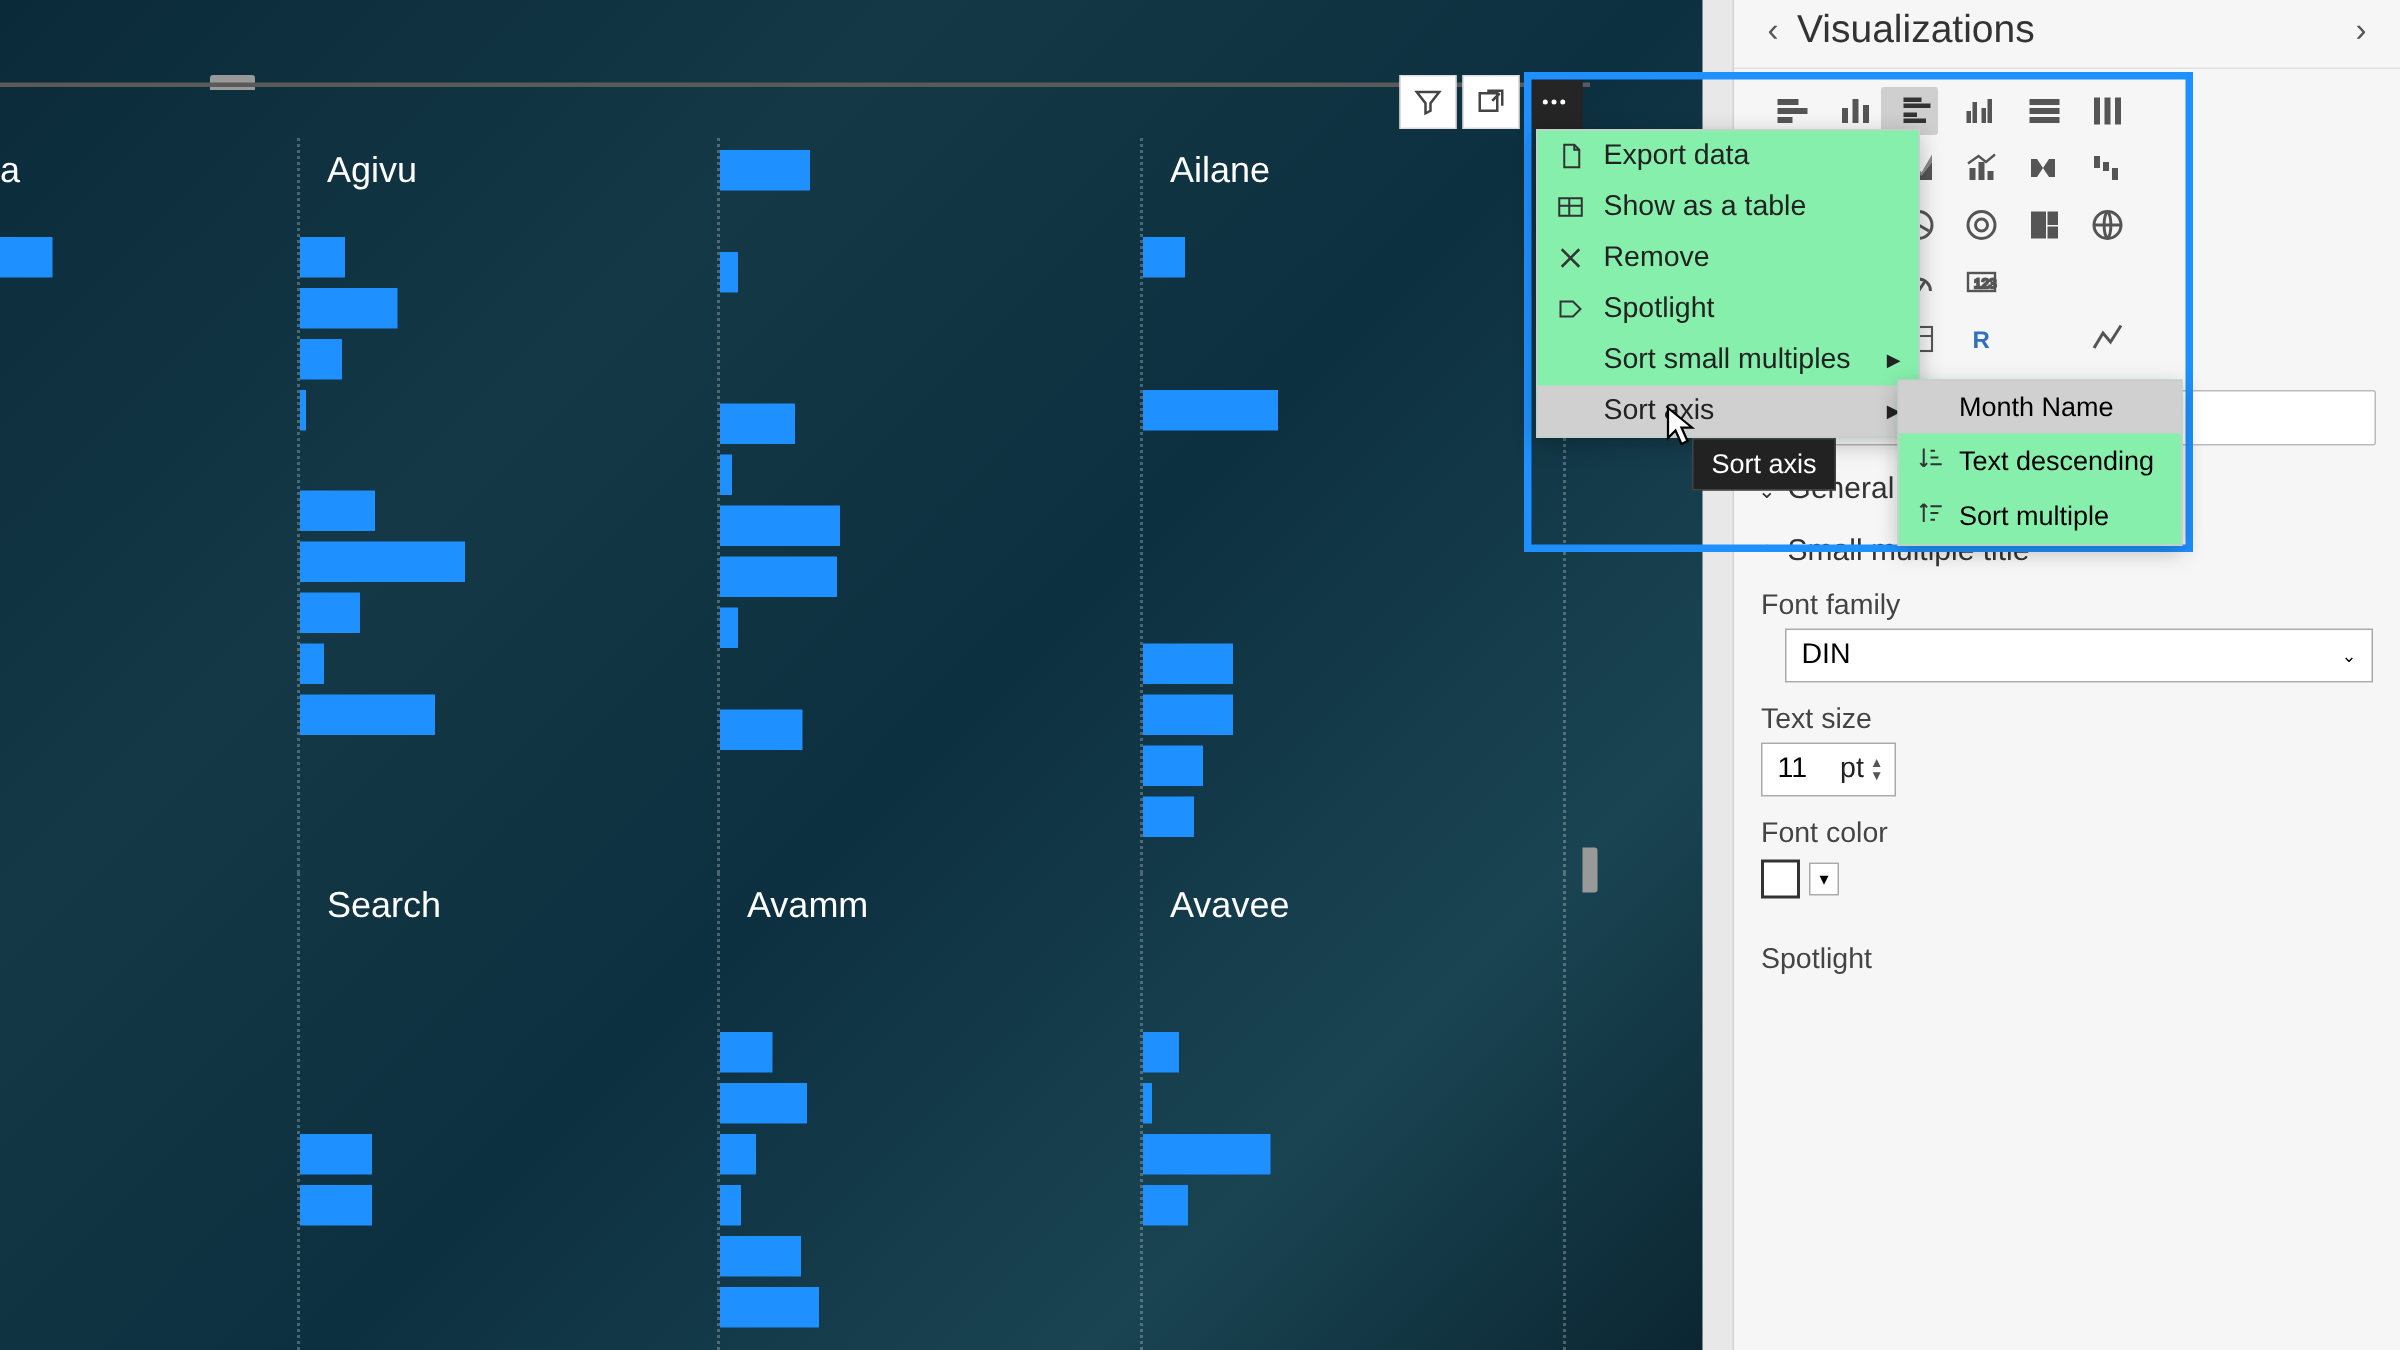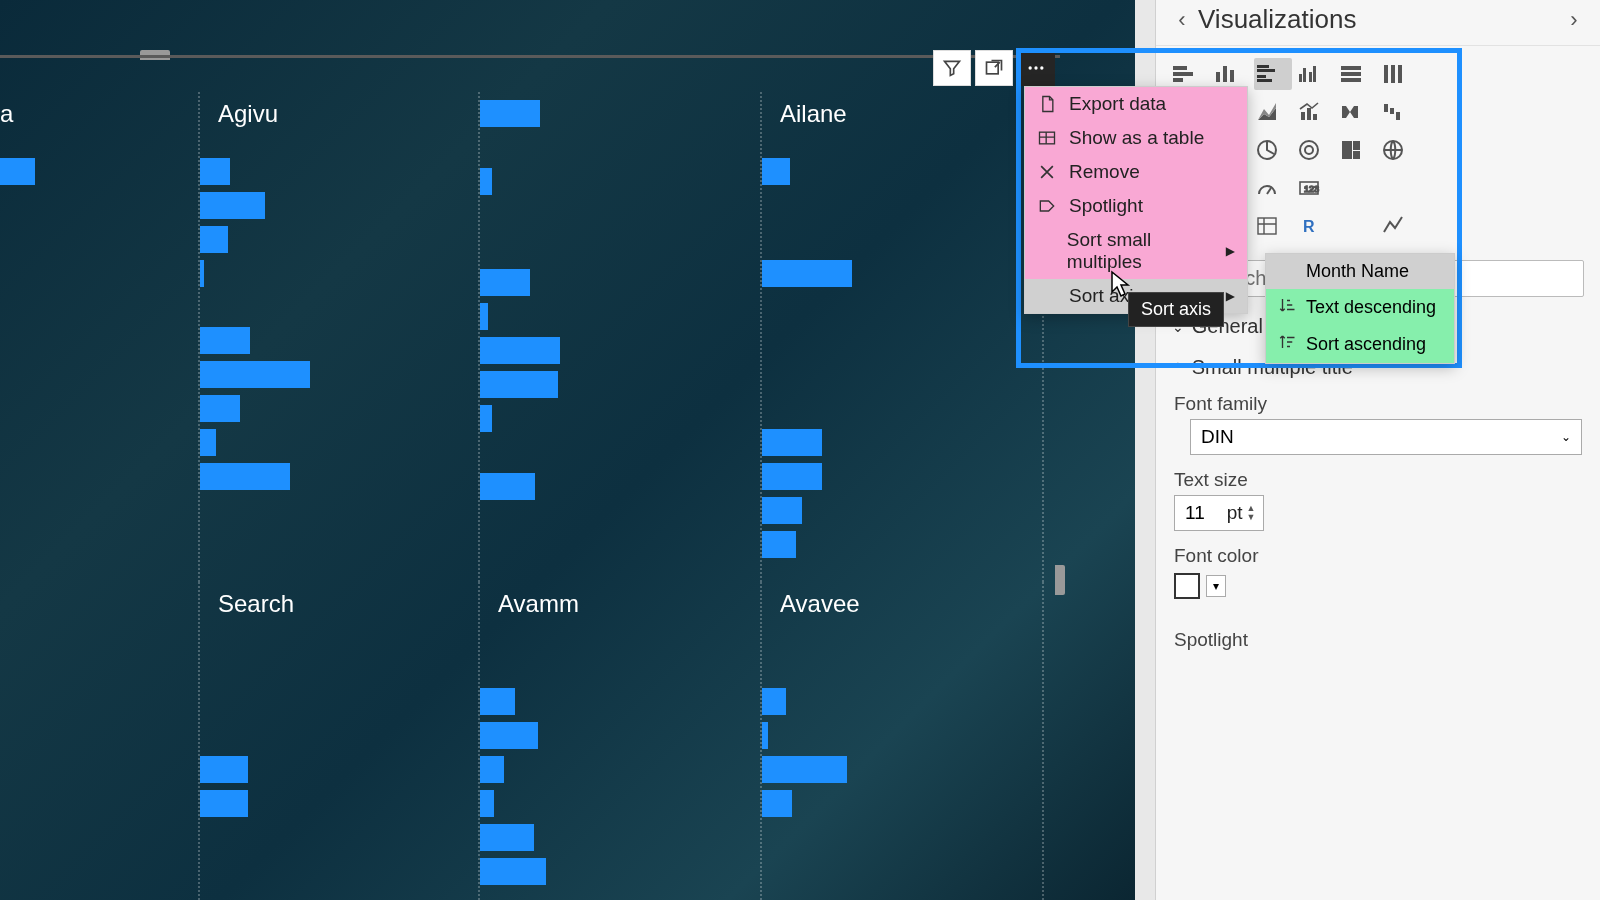--- a/index.html
+++ b/index.html
@@ -40,22 +40,22 @@
 .cell-title {
   color: #ffffff; font-size: 24px; font-weight: 400; margin-bottom: 30px;
   padding-left: 18px;
 }
 .first-col .cell-title { padding-left: 0; color:#fff; }
 .bars { display: flex; flex-direction: column; gap: 7px; }
 .bar { height: 27px; background: #1e90ff; }
 
 
 .ctx-menu {
-  position: absolute; left: 1024px; top: 86px; width: 224px;
-  background: #f9a8d4; border: 1px solid #ccc; box-shadow: 0 4px 14px rgba(0,0,0,0.25);
+  position: absolute; left: 1024px; top: 86px; width: 256px;
+  background: #86efac; border: 1px solid #ccc; box-shadow: 0 4px 14px rgba(0,0,0,0.25);
   z-index: 30;
 }
 .ctx-item {
   display: flex; align-items: center; gap: 12px;
   padding: 6px 12px; font-size: 19px; color: #222; cursor: pointer;
 }
 .ctx-item:hover, .ctx-item.hover { background: #d0d0d0; }
 .ctx-item .arrow { margin-left: auto; font-size: 12px; }
 .ctx-icon { width: 20px; height: 20px; display:flex; align-items:center; justify-content:center; }
 .submenu {
@@ -88,21 +88,21 @@
   border-bottom: 1px solid #e2e2e2;
 }
 .pane-header .chev { width: 32px; font-size: 22px; color: #555; cursor:pointer; text-align:center;}
 .pane-title { font-size: 26px; color: #333; flex: 1; }
 .viz-gallery {
   padding: 12px 8px 4px 14px;
   display: grid; grid-template-columns: repeat(6, 38px);
   grid-auto-rows: 34px; gap: 4px 4px;
 }
 .viz-gallery .v {
-  width: 38px; height: 32px; display:flex; align-items:center; justify-content:flex-start;
+  width: 38px; height: 32px; display:flex; align-items:center; justify-content:flex-end;
   cursor: pointer; border-radius:2px;
 }
 .viz-gallery .v.sel { background: #cfcfcf; }
 .viz-gallery svg { width: 26px; height: 24px; }
 
 .search-row {
   margin: 12px 16px 0 16px; border: 1px solid #bbb; border-radius: 2px;
   display: flex; align-items: center; padding: 6px 10px; background:#fff;
 }
 .search-row input { border: none; outline: none; font-size: 20px; flex:1; background:transparent; }
@@ -320,21 +320,21 @@
           <path d="M6 4v16M6 20l-3-3M6 20l3-3"></path>
           <path d="M12 6h4M12 12h7M12 18h10"></path>
         </svg></span>
     <span>Text descending</span>
   </div>
   <div class="sub-item">
     <span><svg width="18" height="18" viewBox="0 0 24 24" stroke="#333" stroke-width="1.8" fill="none">
           <path d="M6 20V4M6 4l-3 3M6 4l3 3"></path>
           <path d="M12 6h10M12 12h7M12 18h4"></path>
         </svg></span>
-    <span>Sort ascending</span>
+    <span>Sort multiple</span>
   </div>
 </div>
 
 <div class="highlight-box"></div>
 <div class="tooltip">Sort axis</div>
 <svg class="cursor" width="24" height="28" viewBox="0 0 24 28">
     <path d="M2 2l0 20 5-5 4 9 4-2-4-9 7 0z" fill="#fff" stroke="#000" stroke-width="1.5"></path>
   </svg>
 
 <div class="pane">

